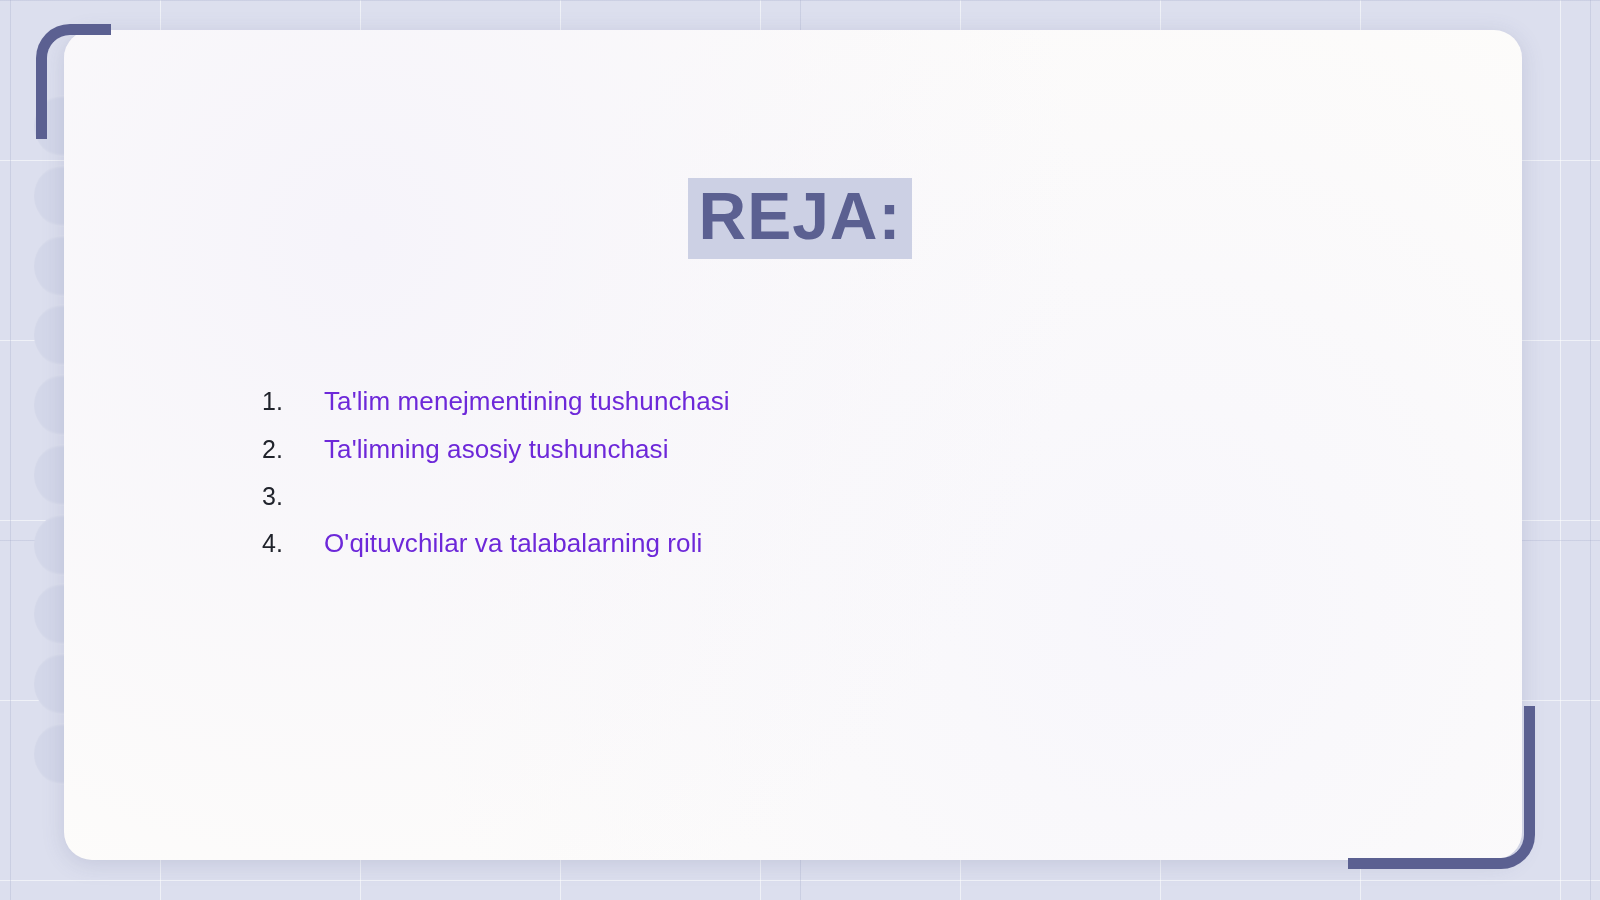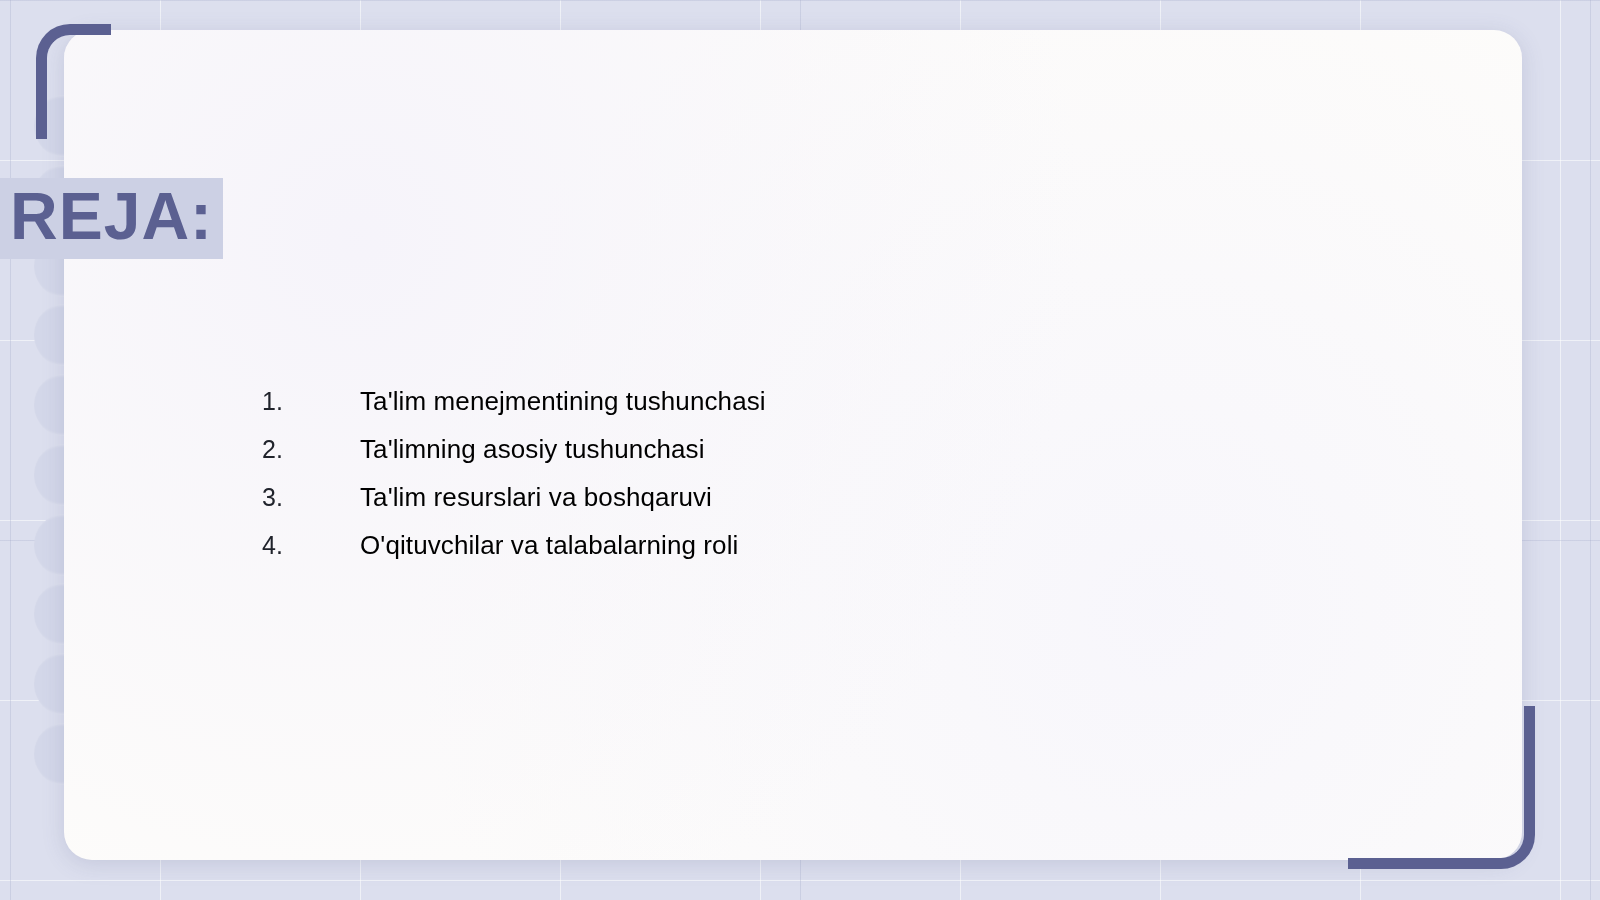--- a/index.html
+++ b/index.html
@@ -104,20 +104,21 @@
     border-bottom: 11px solid #5b6091;
     border-bottom-right-radius: 34px;
   }
 
   
   .slide-title {
     position: absolute;
     left: 0;
     right: 0;
     top: 178px;
+    text-align: center;
     z-index: 6;
   }
   .slide-title .title-text {
     display: inline-block;
     font-size: 66px;
     font-weight: bold;
     letter-spacing: 1px;
     color: #5b6091;
     background: #ccd0e4;
     padding: 4px 10px 8px 10px;
@@ -138,23 +139,22 @@
     margin-bottom: 17px;
   }
   .agenda-num {
     width: 62px;
     flex: 0 0 62px;
     font-size: 25px;
     color: #20232b;
   }
   .agenda-text {
     font-size: 26px;
-    color: #000000;
+    color: #6d28d9;
     letter-spacing: 0.1px;
-    margin-left: 36px;
   }
 </style>
 </head>
 <body>
 
 <div class="bg-grid"></div>
 <div class="bg-grid2"></div>
 
 <div class="binding">
   <div class="ring"></div>
@@ -184,19 +184,18 @@
   <div class="agenda-item">
     <span class="agenda-num">1.</span>
     <span class="agenda-text">Ta'lim menejmentining tushunchasi</span>
   </div>
   <div class="agenda-item">
     <span class="agenda-num">2.</span>
     <span class="agenda-text">Ta'limning asosiy tushunchasi</span>
   </div>
   <div class="agenda-item">
     <span class="agenda-num">3.</span>
-    <span class="agenda-text">Ta'lim resurslari va boshqaruvi</span>
   </div>
   <div class="agenda-item">
     <span class="agenda-num">4.</span>
     <span class="agenda-text">O'qituvchilar va talabalarning roli</span>
   </div>
 </div>
 
 </body></html>

